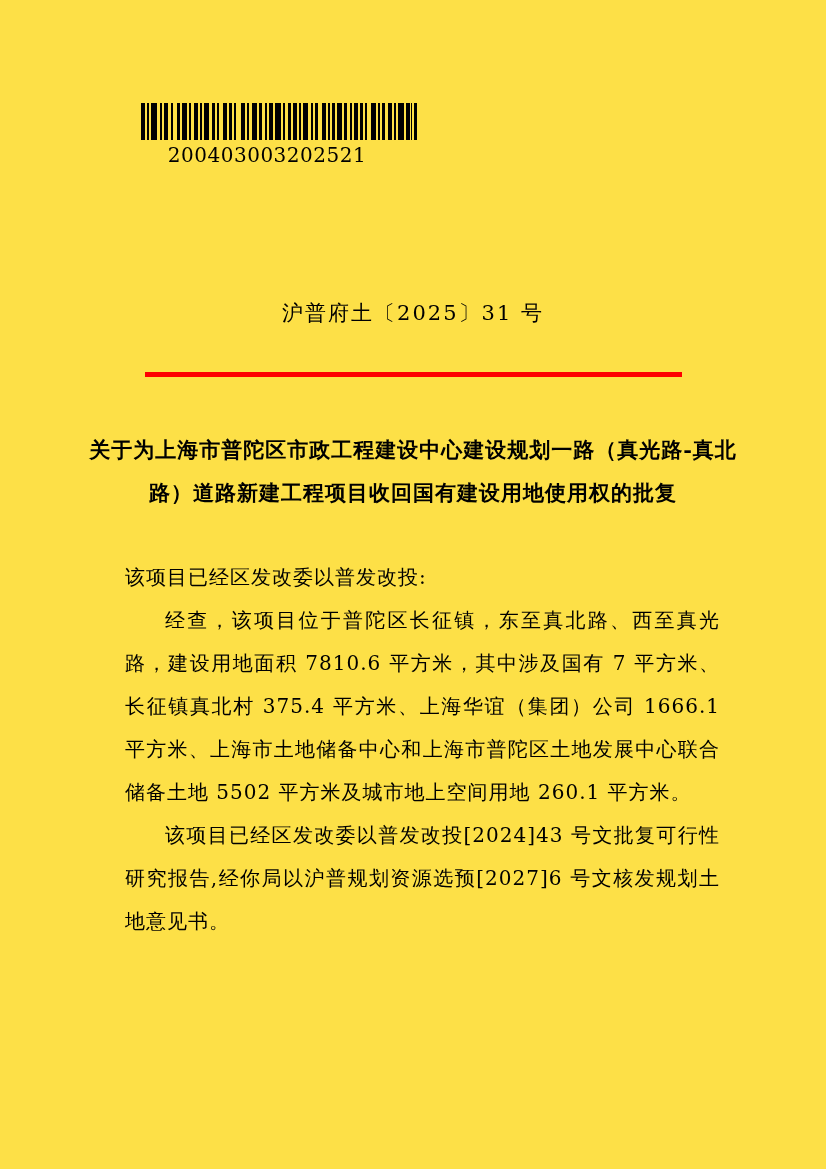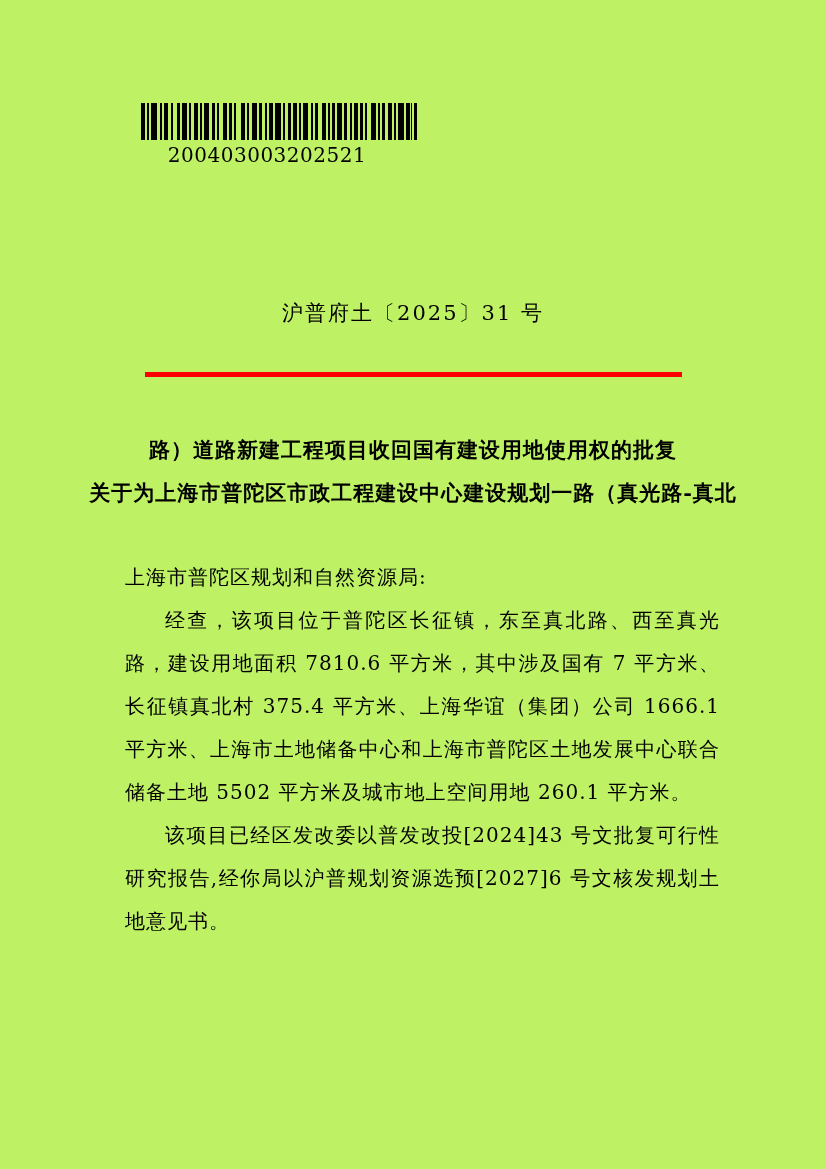--- a/index.html
+++ b/index.html
@@ -4,21 +4,21 @@
 <style>
   html, body {
     margin: 0;
     padding: 0;
     background: #ffffff;
   }
   .page {
     position: relative;
     width: 826px;
     height: 1169px;
-    background: #bef264;
+    background: #fde047;
     overflow: hidden;
     font-family: "DejaVu Serif", "Liberation Serif", serif;
     color: #000000;
   }
   
   .barcode {
     position: absolute;
     left: 141px;
     top: 103px;
     width: 281px;
@@ -216,23 +216,23 @@
     </div>
 
   <div class="barcode-number">200403003202521</div>
 
 
   <div class="doc-number">沪普府土〔2025〕31 号</div>
 
   <div class="red-rule"></div>
 
   <div class="doc-title">
+    <div>关于为上海市普陀区市政工程建设中心建设规划一路（真光路-真北</div>
     <div>路）道路新建工程项目收回国有建设用地使用权的批复</div>
-    <div>关于为上海市普陀区市政工程建设中心建设规划一路（真光路-真北</div>
   </div>
 
   <div class="body-text">
-    <p>上海市普陀区规划和自然资源局:</p>
+    <p>该项目已经区发改委以普发改投:</p>
     <p class="indent">经查，该项目位于普陀区长征镇，东至真北路、西至真光路，建设用地面积 7810.6 平方米，其中涉及国有 7 平方米、长征镇真北村 375.4 平方米、上海华谊（集团）公司 1666.1 平方米、上海市土地储备中心和上海市普陀区土地发展中心联合储备土地 5502 平方米及城市地上空间用地 260.1 平方米。</p>
     <p class="indent">该项目已经区发改委以普发改投[2024]43 号文批复可行性研究报告,经你局以沪普规划资源选预[2027]6 号文核发规划土地意见书。</p>
   </div>
 
 </div>
 
 </body></html>

